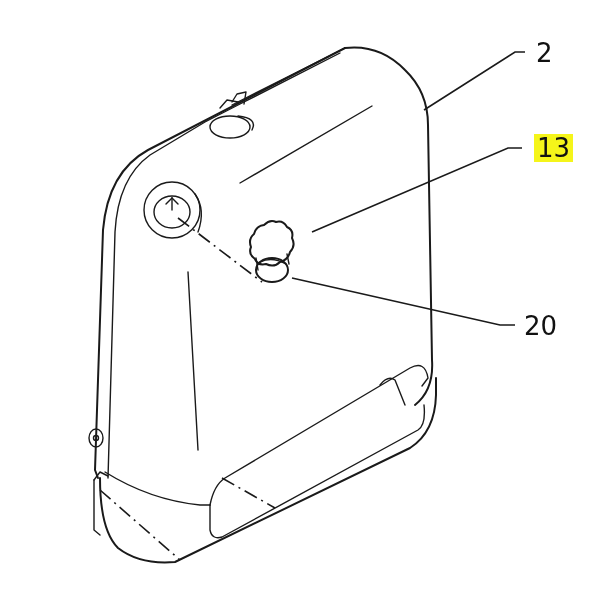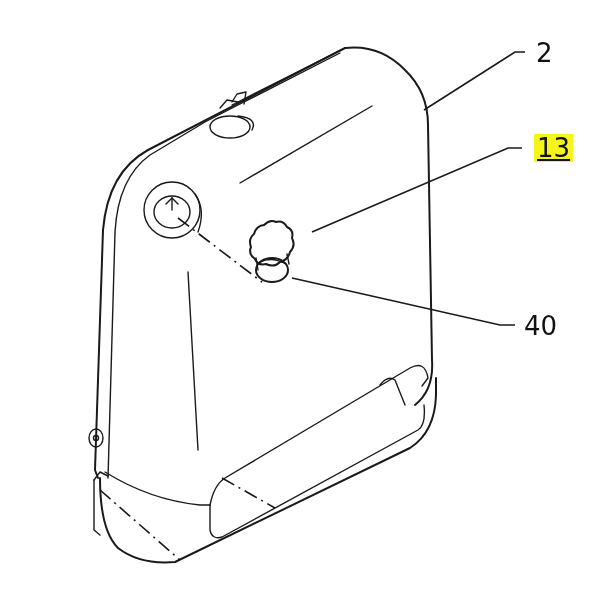--- a/index.html
+++ b/index.html
@@ -67,14 +67,14 @@
     <ellipse class="ln" cx="272" cy="270" rx="16" ry="12"></ellipse>
     <path class="thin" d="M260,262 Q272,256 286,264"></path>
   </g>
 
   <path class="leader" d="M424,110 L515,52 L525,52"></path>
   <path class="leader" d="M312,232 L508,148 L522,148"></path>
   <path class="leader" d="M292,278 L500,325 L515,325"></path>
 </svg>
 
 <div class="callout-label" style="left:536px;top:40px;">2</div>
-<div class="callout-label highlight" style="left:534px;top:134px;text-decoration:underline;">13</div>
-<div class="callout-label" style="left:524px;top:313px;">40</div>
+<div class="callout-label highlight" style="left:534px;top:134px;">13</div>
+<div class="callout-label" style="left:524px;top:313px;">20</div>
 
 </body></html>

